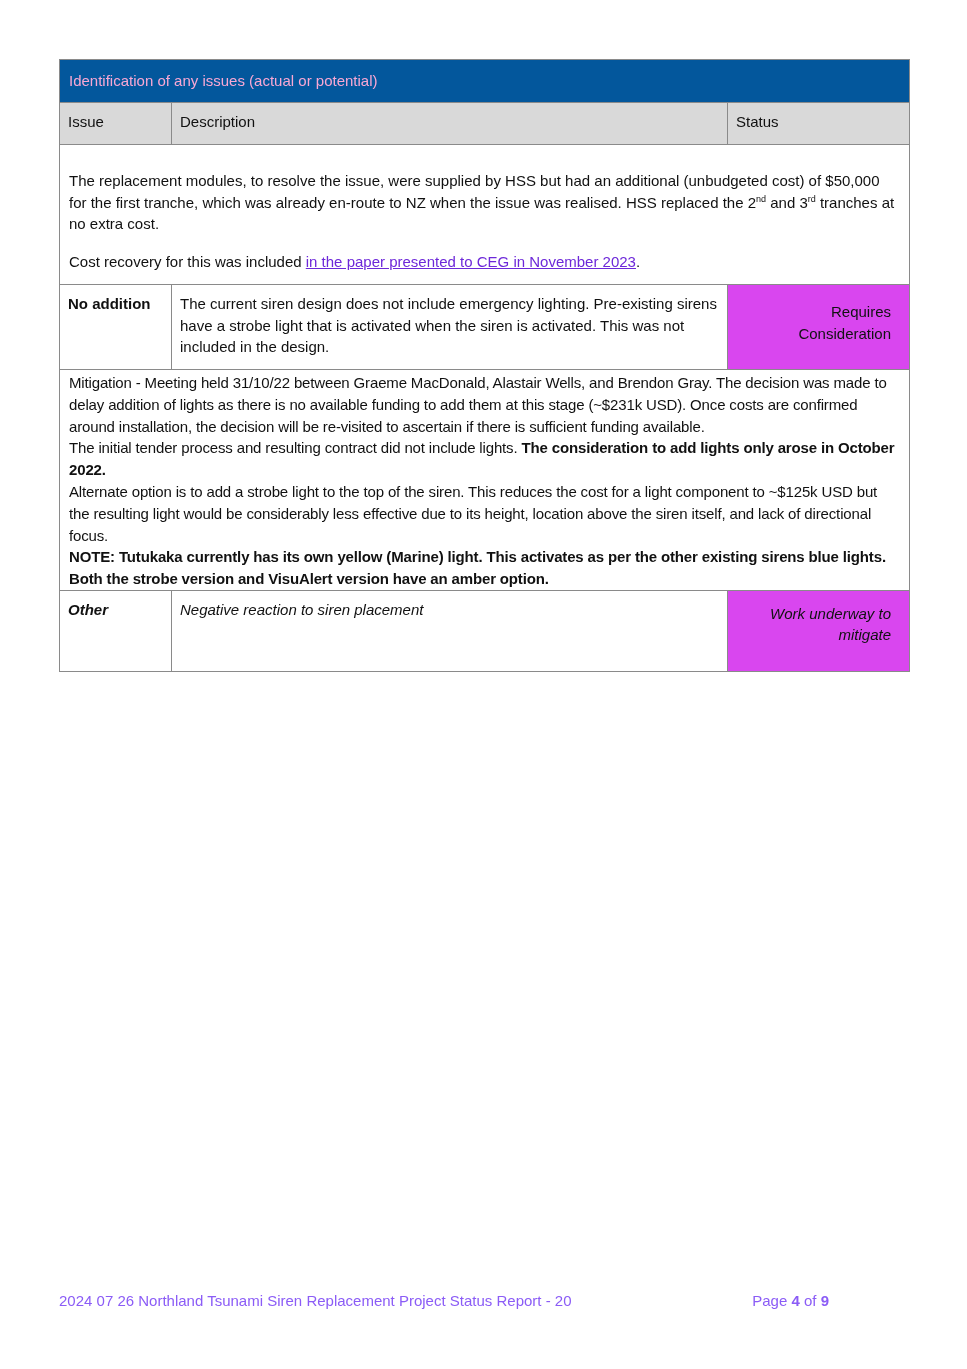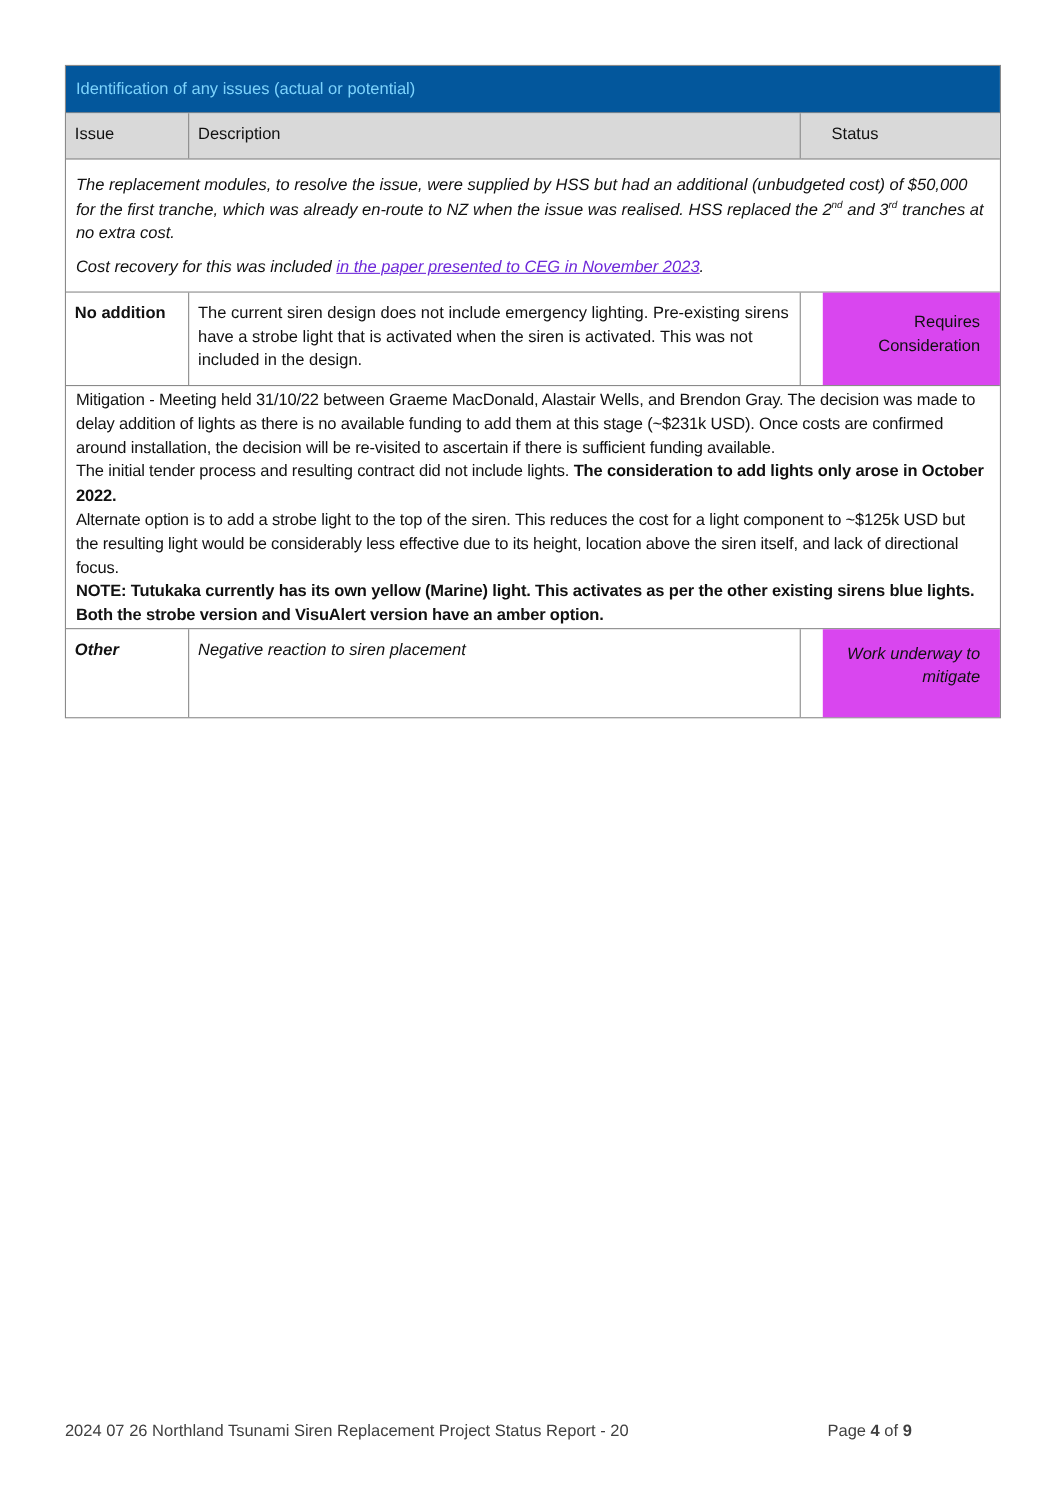--- a/index.html
+++ b/index.html
@@ -18,49 +18,49 @@
     .issues-table {
       position: absolute;
       left: 59px;
       top: 59px;
       width: 851px;
       border: 1px solid #8a8a8a;
       box-sizing: border-box;
     }
     .title-bar {
       background: #03579c;
-      color: #7dd3fc;
+      color: #f9a8d4;
       height: 42px;
       line-height: 42px;
       padding-left: 9px;
       font-size: 15px;
       border-bottom: 1px solid #8a8a8a;
     }
     .row {
       display: flex;
       border-bottom: 1px solid #8a8a8a;
     }
     .row:last-child { border-bottom: none; }
     .cell {
       box-sizing: border-box;
       font-size: 15px;
       line-height: 21.5px;
     }
     .col-issue { width: 112px; border-right: 1px solid #8a8a8a; padding: 8px 8px; }
     .col-desc { width: 556px; border-right: 1px solid #8a8a8a; padding: 8px 8px; }
-    .col-status { flex: 1; padding: 8px 8px; margin-left: 20px; }
+    .col-status { flex: 1; padding: 8px 8px; }
     .header-row { background: #d9d9d9; height: 41px; }
     .header-row .cell { padding-bottom: 0; }
     .full-cell {
       width: 100%;
       padding: 9px 9px 3px 9px;
       font-size: 15px;
       line-height: 21.5px;
     }
-    .full-cell p { margin: 4px 0 9px 0; font-style: italic; }
+    .full-cell p { margin: 16px 0 9px 0; }
     .full-cell a { color: #6d28d9; text-decoration: underline; }
     .calibri-cell {
       width: 100%;
       padding: 2px 9px 0 9px;
       font-family: "Liberation Sans", sans-serif;
       font-size: 15px;
       line-height: 21.8px;
       letter-spacing: -0.15px;
     }
     .calibri-cell p { margin: 0; }
@@ -73,21 +73,21 @@
     .row-lighting { height: 84px; }
     .row-other { height: 80px; font-style: italic; }
     .issue-label { font-weight: bold; }
     sup { font-size: 9px; line-height: 0; vertical-align: super; }
     .footer {
       position: absolute;
       top: 1292px;
       left: 59px;
       width: 770px;
       font-size: 15px;
-      color: #404040;
+      color: #8b5cf6;
       display: flex;
       justify-content: space-between;
     }
     .footer .page b { font-weight: bold; }
   </style>
 </head>
 <body>
 
 <div class="issues-table">
   <div class="title-bar">Identification of any issues (actual or potential)</div>

